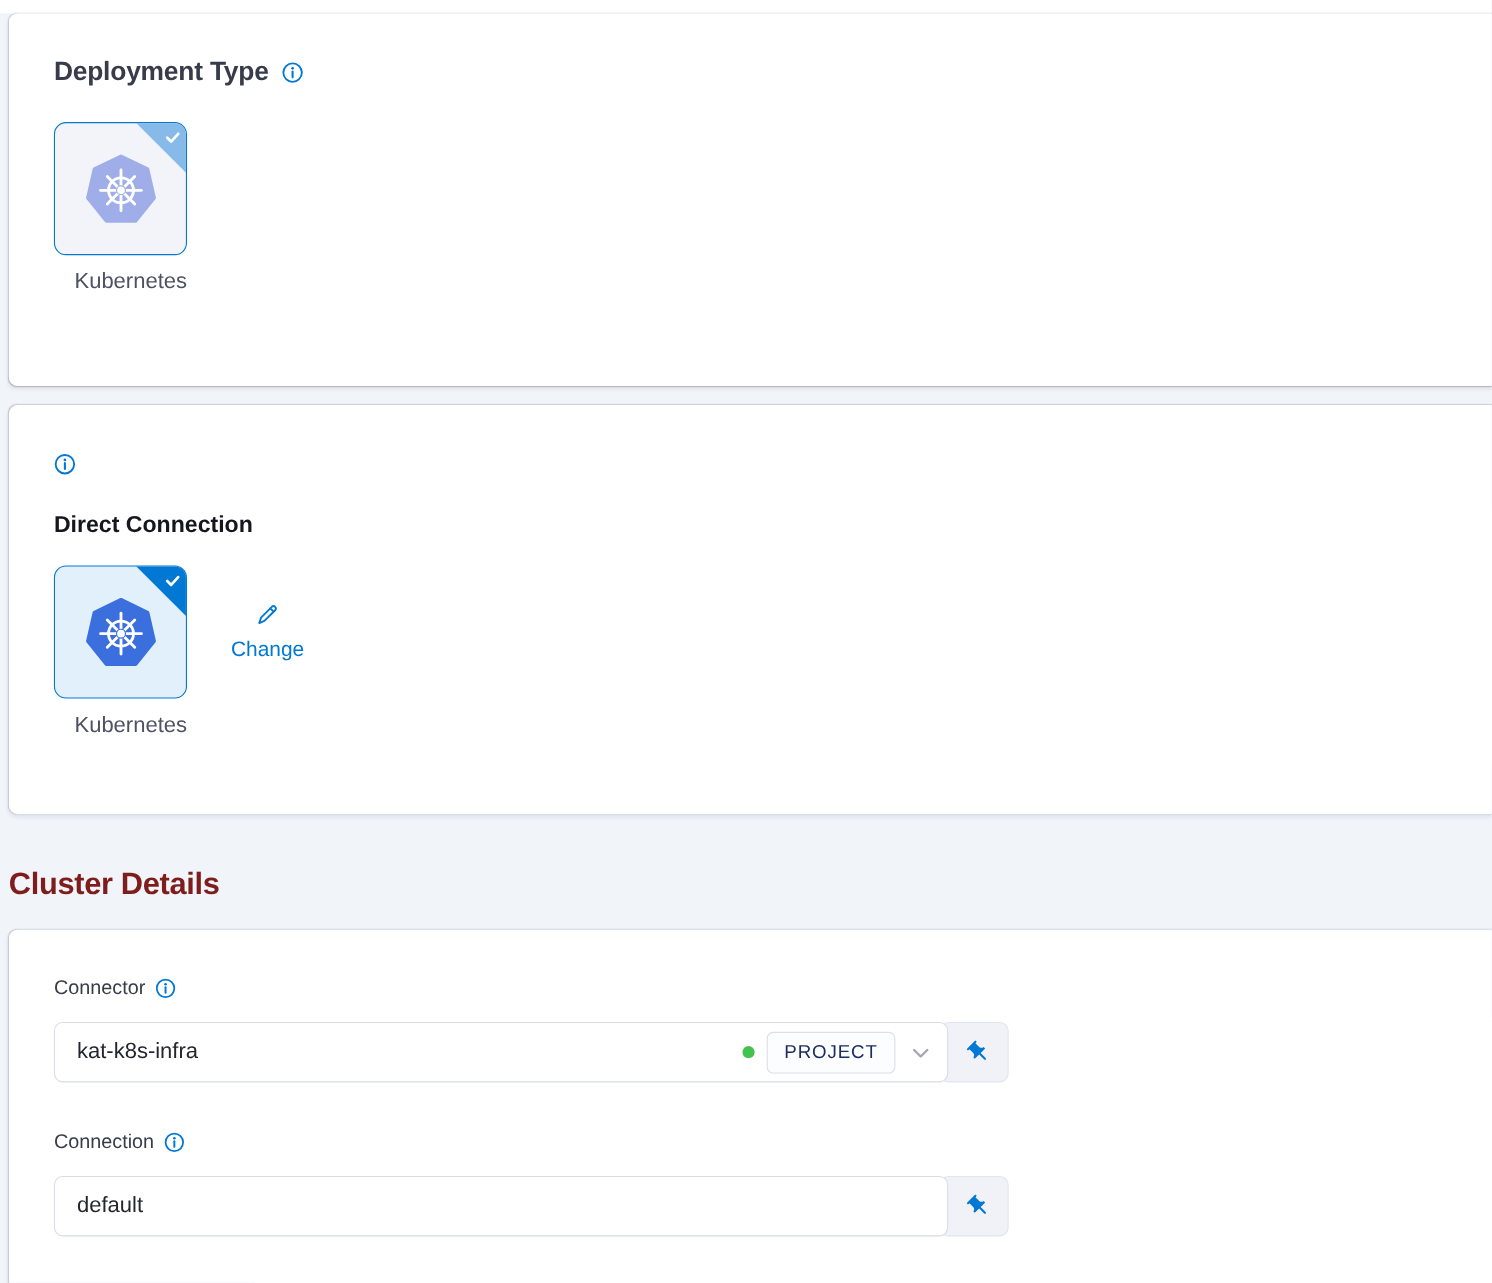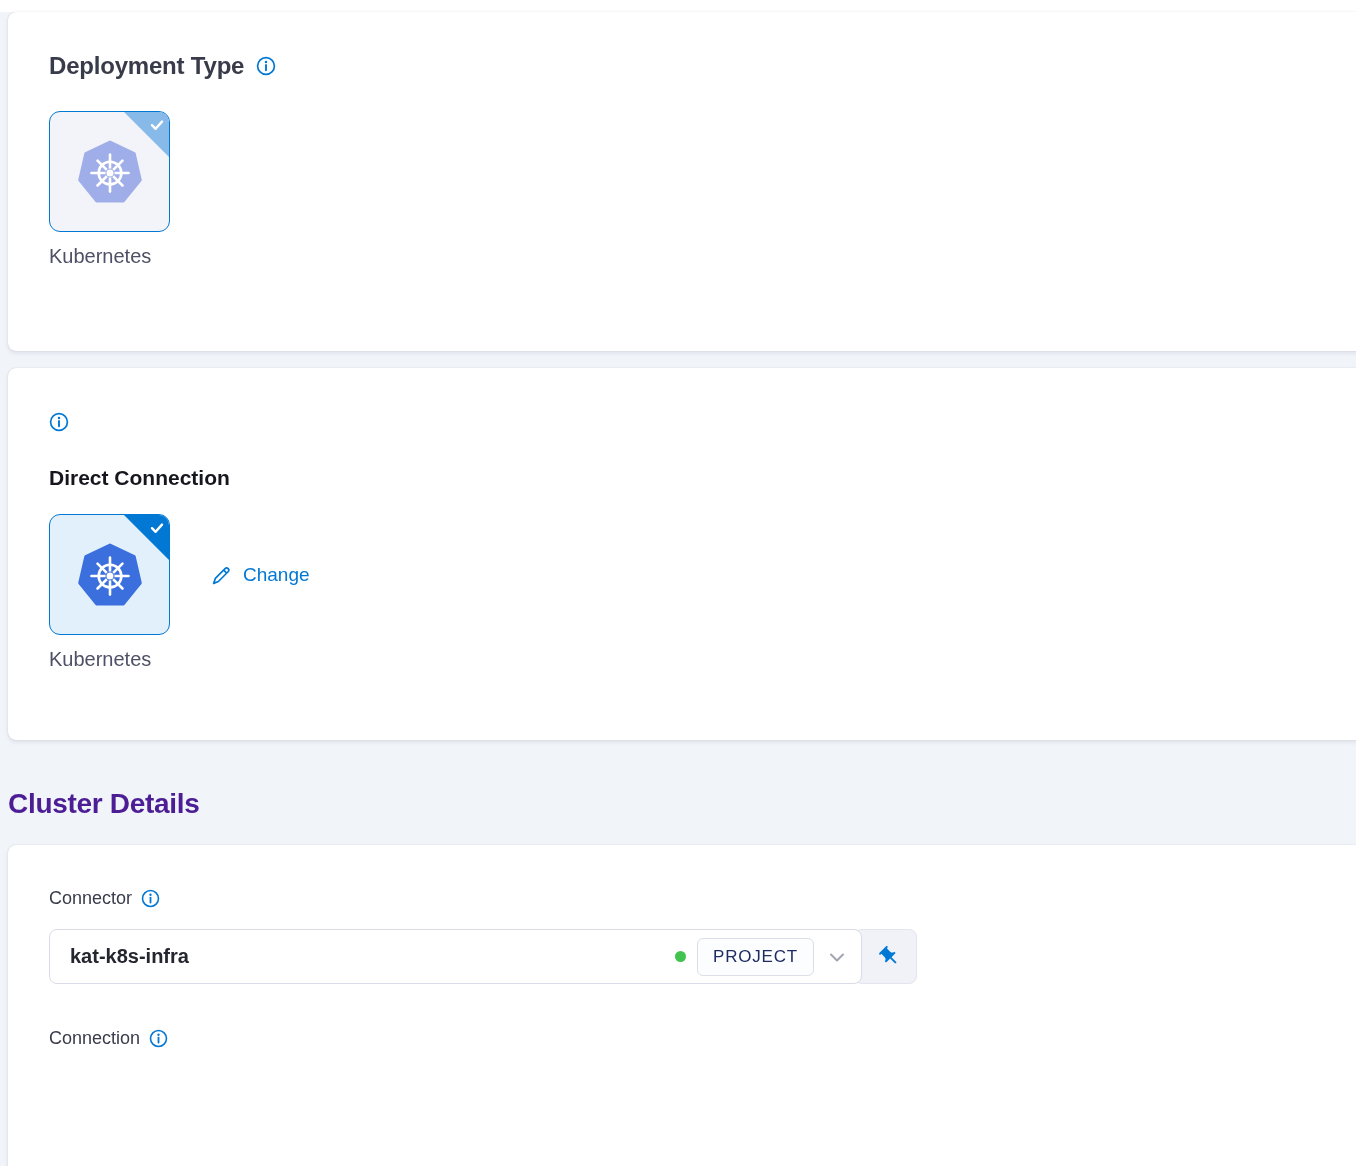--- a/index.html
+++ b/index.html
@@ -27,25 +27,25 @@
   .section-title {
     display:flex; align-items:center; gap:12px;
     font-size:24px; font-weight:700; color:#383B49; letter-spacing:-.2px;
   }
   .section-title--muted { font-weight:400; color:#6B6E85; }
   .subheading {
     margin-top:34px; font-size:21px; font-weight:700; color:#16161E;
   }
   .heading-outside {
     position:absolute; left:8px; top:788px;
-    font-size:28px; font-weight:700; color:#4c1d95; letter-spacing:-.3px;
+    font-size:28px; font-weight:700; color:#7f1d1d; letter-spacing:-.3px;
   }
 
   .tile-row { display:flex; align-items:center; }
-  .tile-col { display:flex; flex-direction:column; align-items:flex-start; width:121px; }
+  .tile-col { display:flex; flex-direction:column; align-items:flex-end; width:121px; }
   .tile {
     position:relative; width:121px; height:121px;
     border:1.6px solid #0278D5; border-radius:11px;
     display:flex; align-items:center; justify-content:center;
     overflow:hidden; cursor:pointer;
   }
   .tile--light { background:#F3F4F9; }
   .tile--blue  { background:#E1F0FB; }
   .tile .corner {
     position:absolute; top:-1px; right:-1px; width:47px; height:47px;
@@ -56,36 +56,36 @@
   .tile .check { position:absolute; top:5px; right:4px; }
   .tile-label {
     margin-top:13px; font-size:20px; color:#4E5065; white-space:nowrap;
   }
   .mt-card1 { margin-top:31px; }
   .mt-card2 { margin-top:24px; }
 
   .change-link {
     display:flex; align-items:center; gap:11px; margin-left:40px;
     align-self:center; transform:translateY(-18px);
-    color:#0278D5; font-size:19px; cursor:pointer;
+    color:#0278D5; font-size:19px; cursor:pointer;flex-direction:column;
   }
 
   .field-label {
     display:flex; align-items:center; gap:9px;
     font-size:18px; font-weight:500; color:#3A3B4B;
   }
   .field-label--second { margin-top:44px; }
   .input-row { display:flex; align-items:stretch; height:55px; margin-top:20px; width:869px; }
   .text-input {
     position:relative; z-index:1; width:813px;
     background:#FFFFFF; border:1px solid #D9DBE7; border-radius:8px;
     display:flex; align-items:center; padding:0 13px 0 20px;
     font-size:20px; color:#24252E; cursor:text;
   }
-  .input-value { flex:1;font-weight:bold; }
+  .input-value { flex:1; }
   .status-dot {
     width:11px; height:11px; border-radius:50%; background:#42C24E;
     margin-right:11px; flex:none;
   }
   .scope-badge {
     height:38px; padding:16px 15px; display:flex; align-items:center;
     background:#FCFDFE; border:1px solid #DCDEE9; border-radius:6px;
     color:#1D2B62; font-size:17px; font-weight:500; letter-spacing:.8px;
     flex:none;
   }
@@ -227,14 +227,24 @@
 
   <div class="field-label field-label--second">
     <span>Connection</span>
     <span>
       <svg width="19" height="19" viewBox="0 0 20 20">
           <use href="#ic-info"></use>
         </svg>
     </span>
   </div>
 
+  <div class="input-row">
+    <div class="text-input">
+      <span class="input-value">default</span>
+    </div>
+    <div class="pin-btn">
+      <svg width="23" height="23" viewBox="0 0 24 24">
+          <use href="#ic-pin"></use>
+        </svg>
+    </div>
+  </div>
 
 </section>
 
 </body></html>

